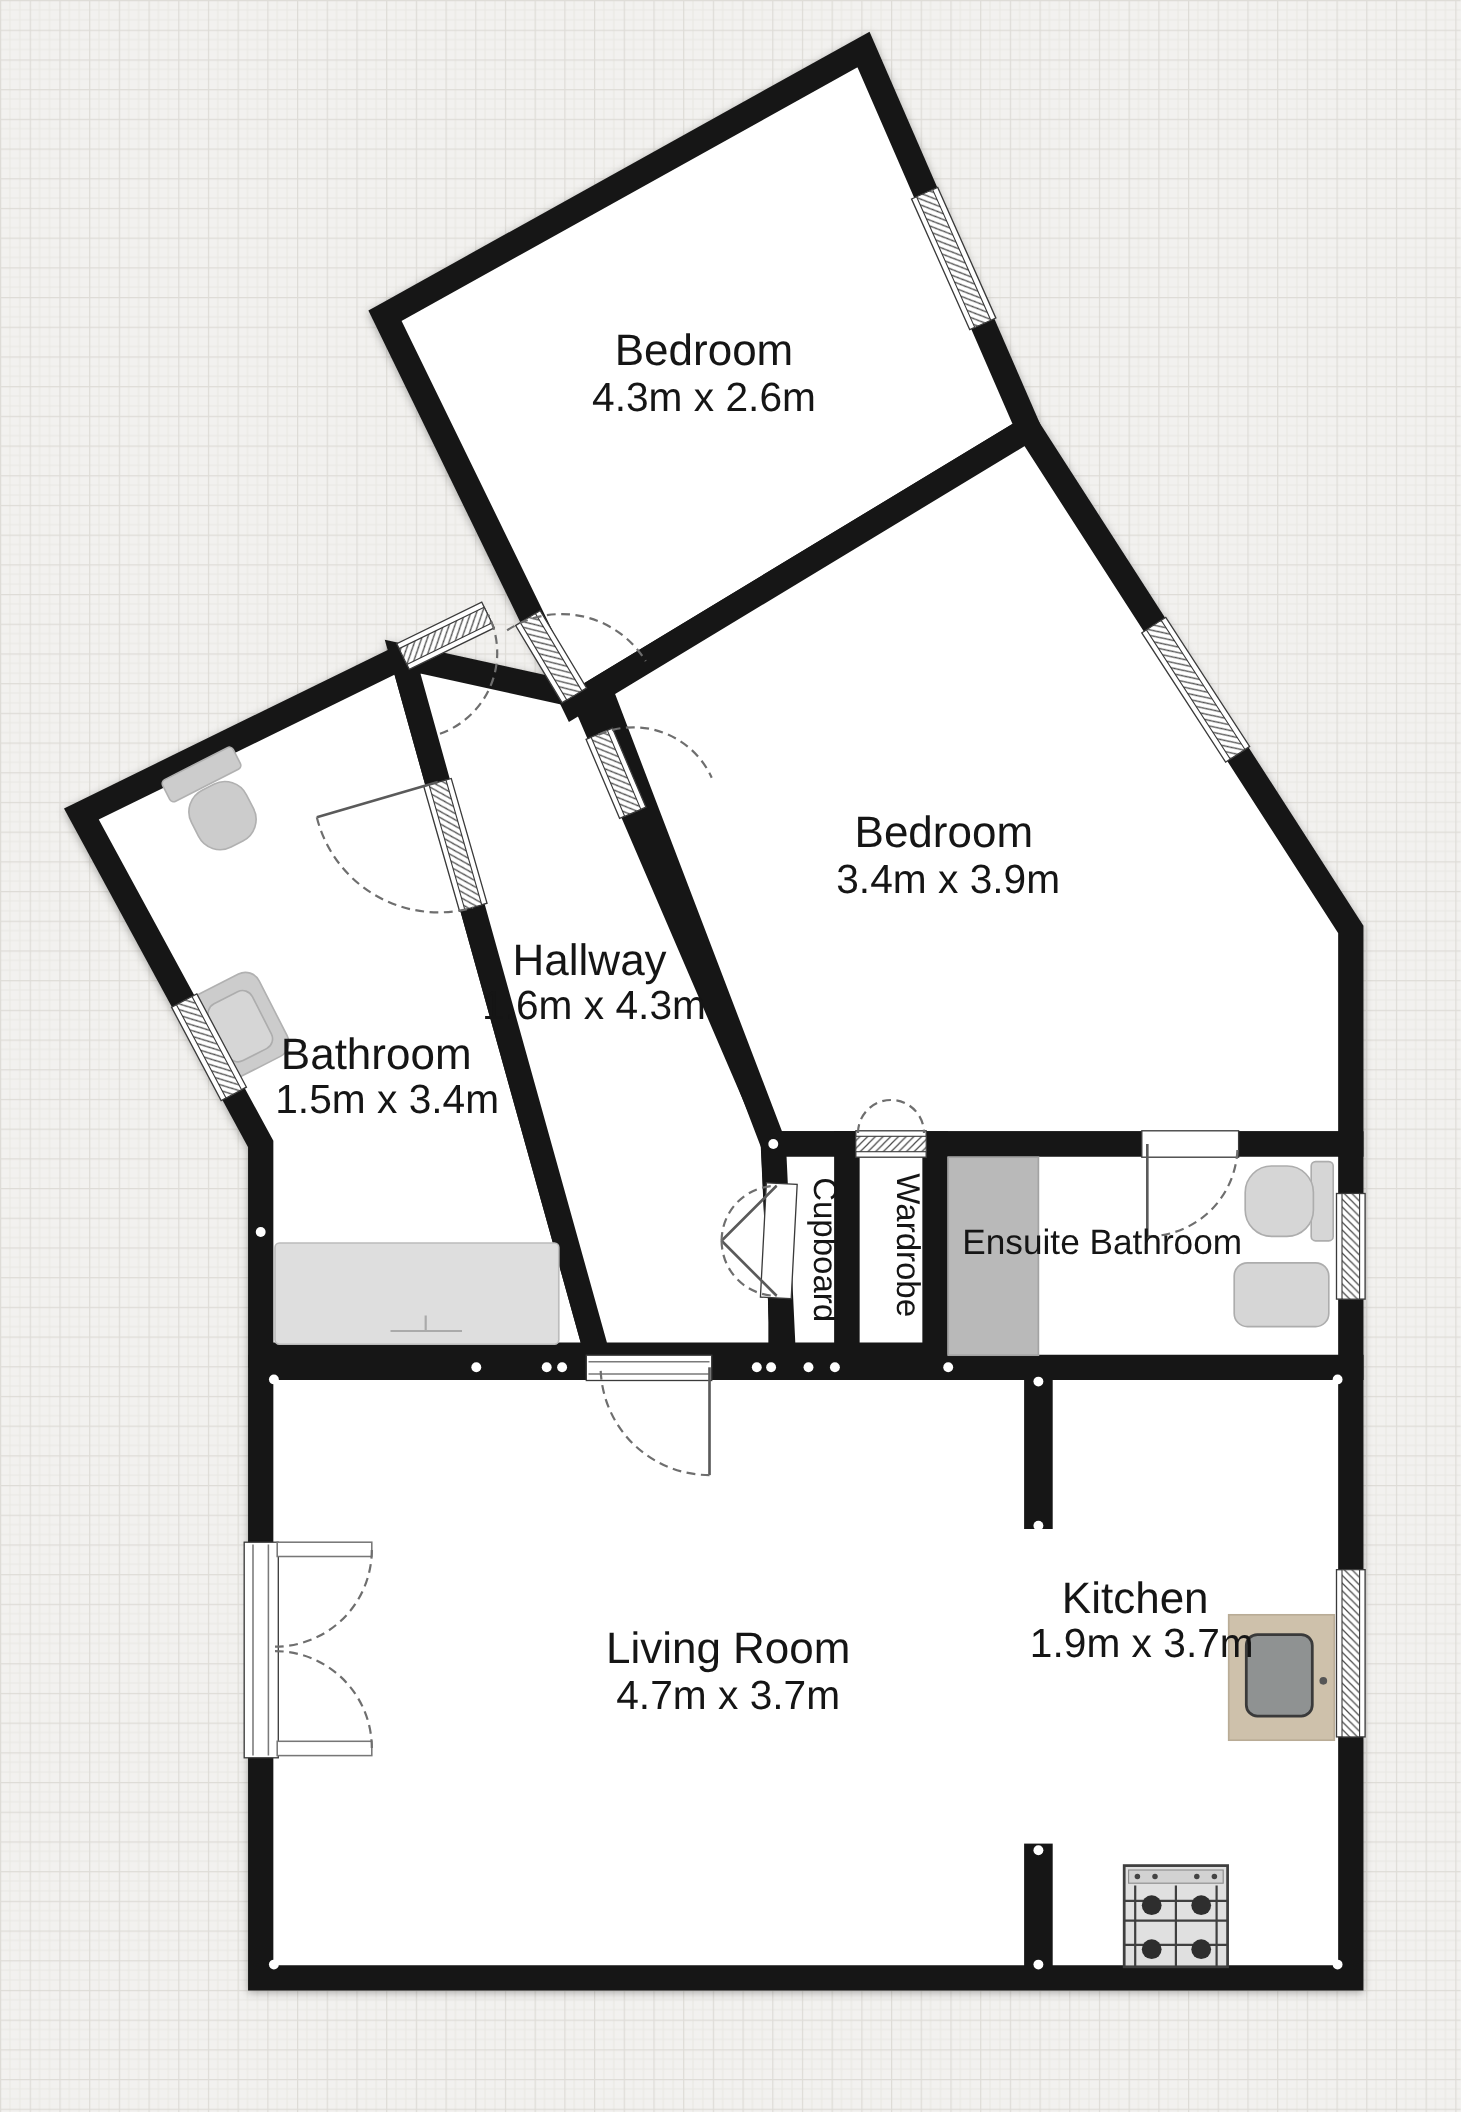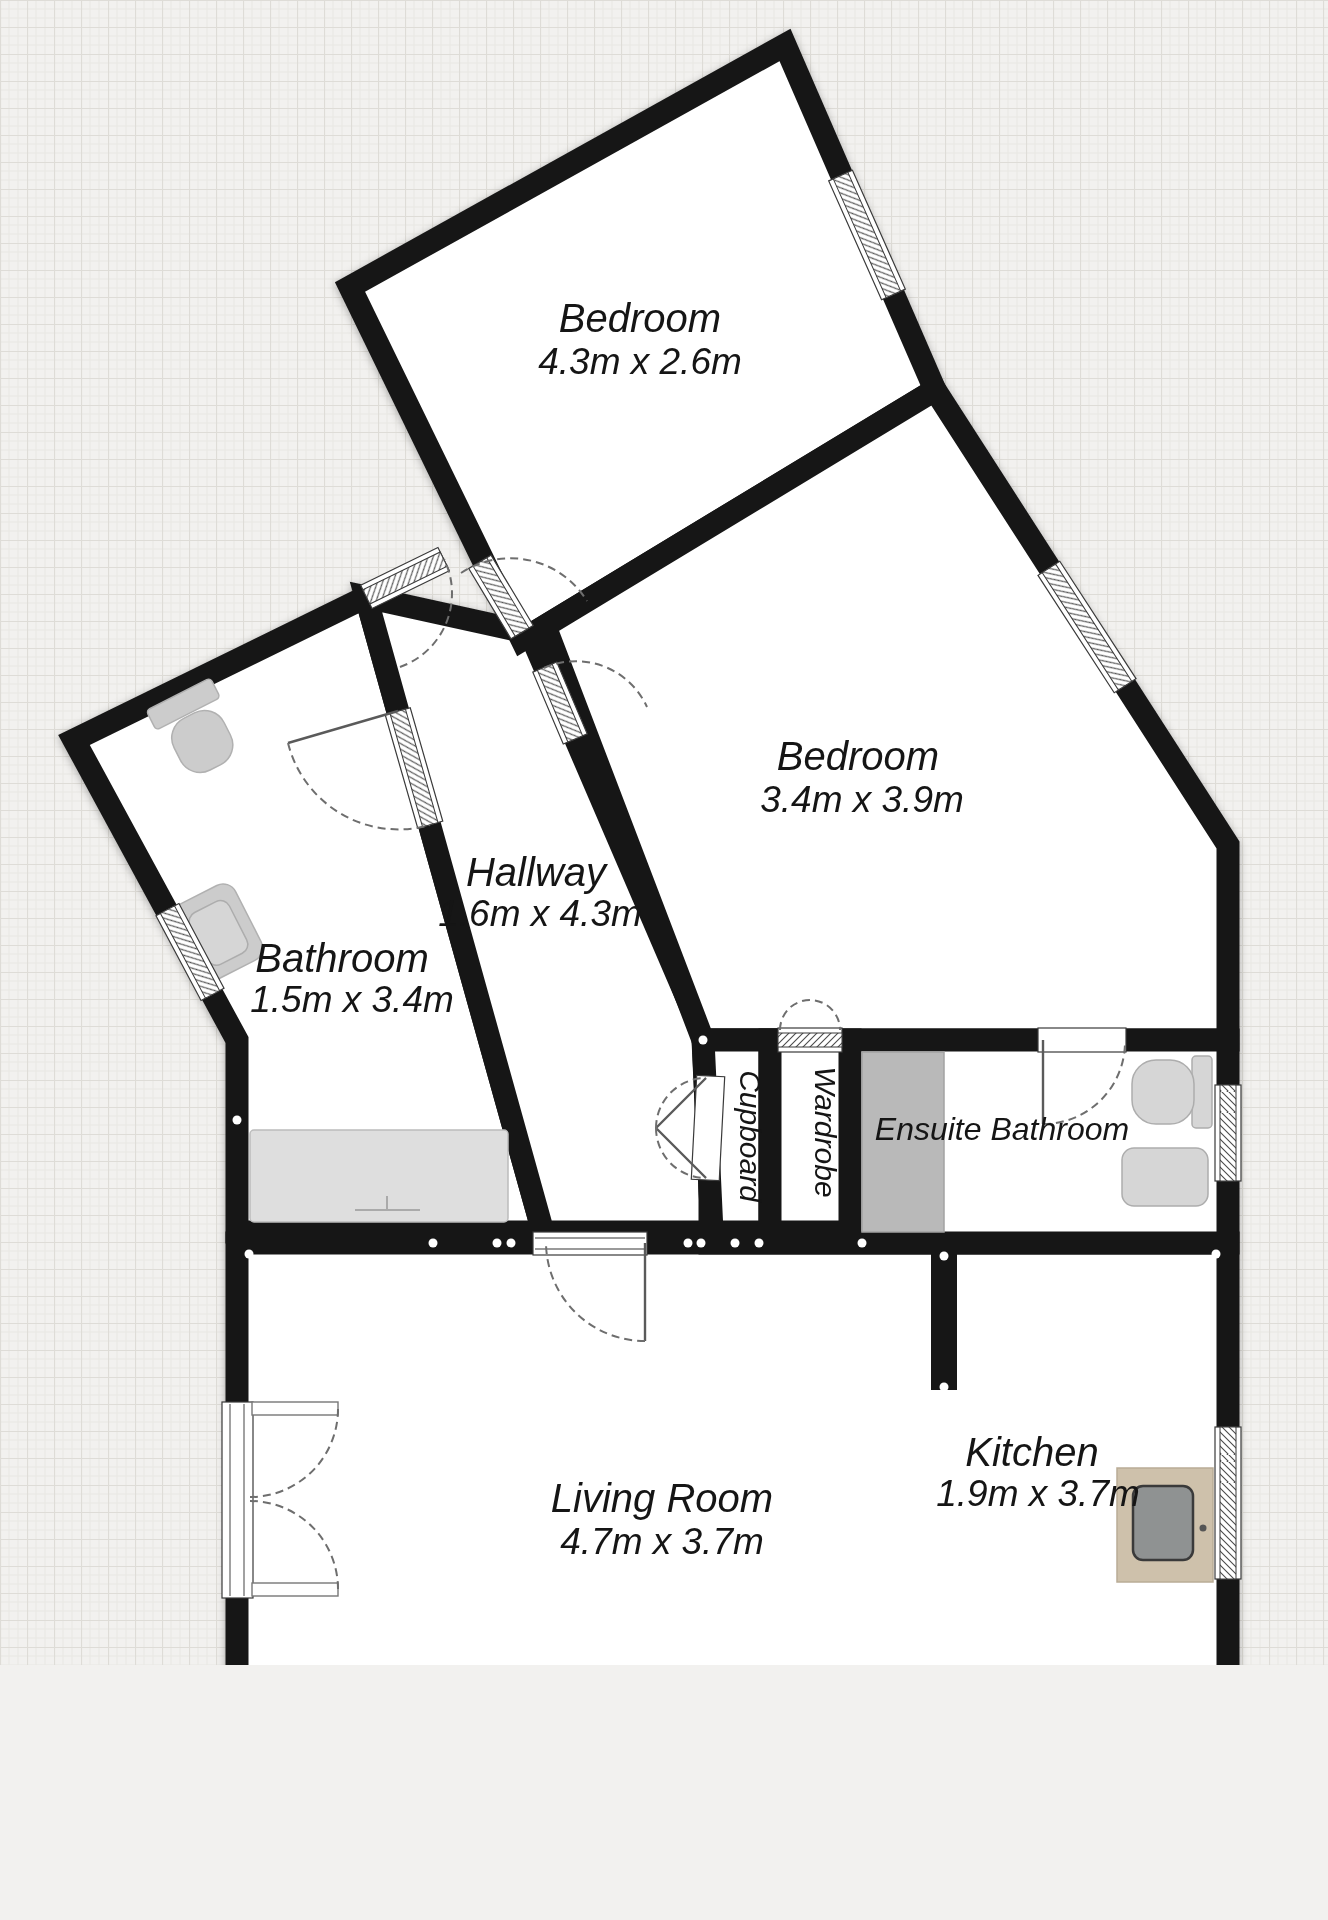--- a/index.html
+++ b/index.html
@@ -1,16 +1,16 @@
 <!DOCTYPE html>
 <html style="--wall: #171717; --room_fill: #ffffff; --fixture: #cccccc; --shower: #b9b9b9; --tub: #dedede; --counter: #cec1ab; --basin: #8f9292; --background: #f2f1ef; --text: #151515;"><head>
 <meta charset="utf-8">
 <style>
   html,body{margin:0;padding:0;background:#f2f1ef;}
-  .stage{width:1328px;height:1665px;position:relative;overflow:hidden;font-style:italic;}
+  .stage{width:1328px;height:1920px;position:relative;overflow:hidden;}
   svg{display:block;}
   .room{fill:var(--room_fill,#fff);stroke:var(--wall,#171717);stroke-width:23;stroke-linejoin:miter;}
   .wallrect{fill:var(--wall,#171717);}
   .gap{fill:#ffffff;stroke:#3a3a3a;stroke-width:1.2;}
   .hatchband{fill:url(#hatch);stroke:#3a3a3a;stroke-width:1;}
   .arc{fill:none;stroke:#6e6e6e;stroke-width:2;stroke-dasharray:8 5;}
   .leaf{fill:none;stroke:#5a5a5a;stroke-width:2.4;}
   .thinline{stroke:#7a7a7a;stroke-width:1.4;}
   .fix{fill:var(--fixture,#cccccc);stroke:#b1b1b1;stroke-width:1.5;}
   .fix2{fill:#d6d6d6;stroke:#adadad;stroke-width:1.5;}

